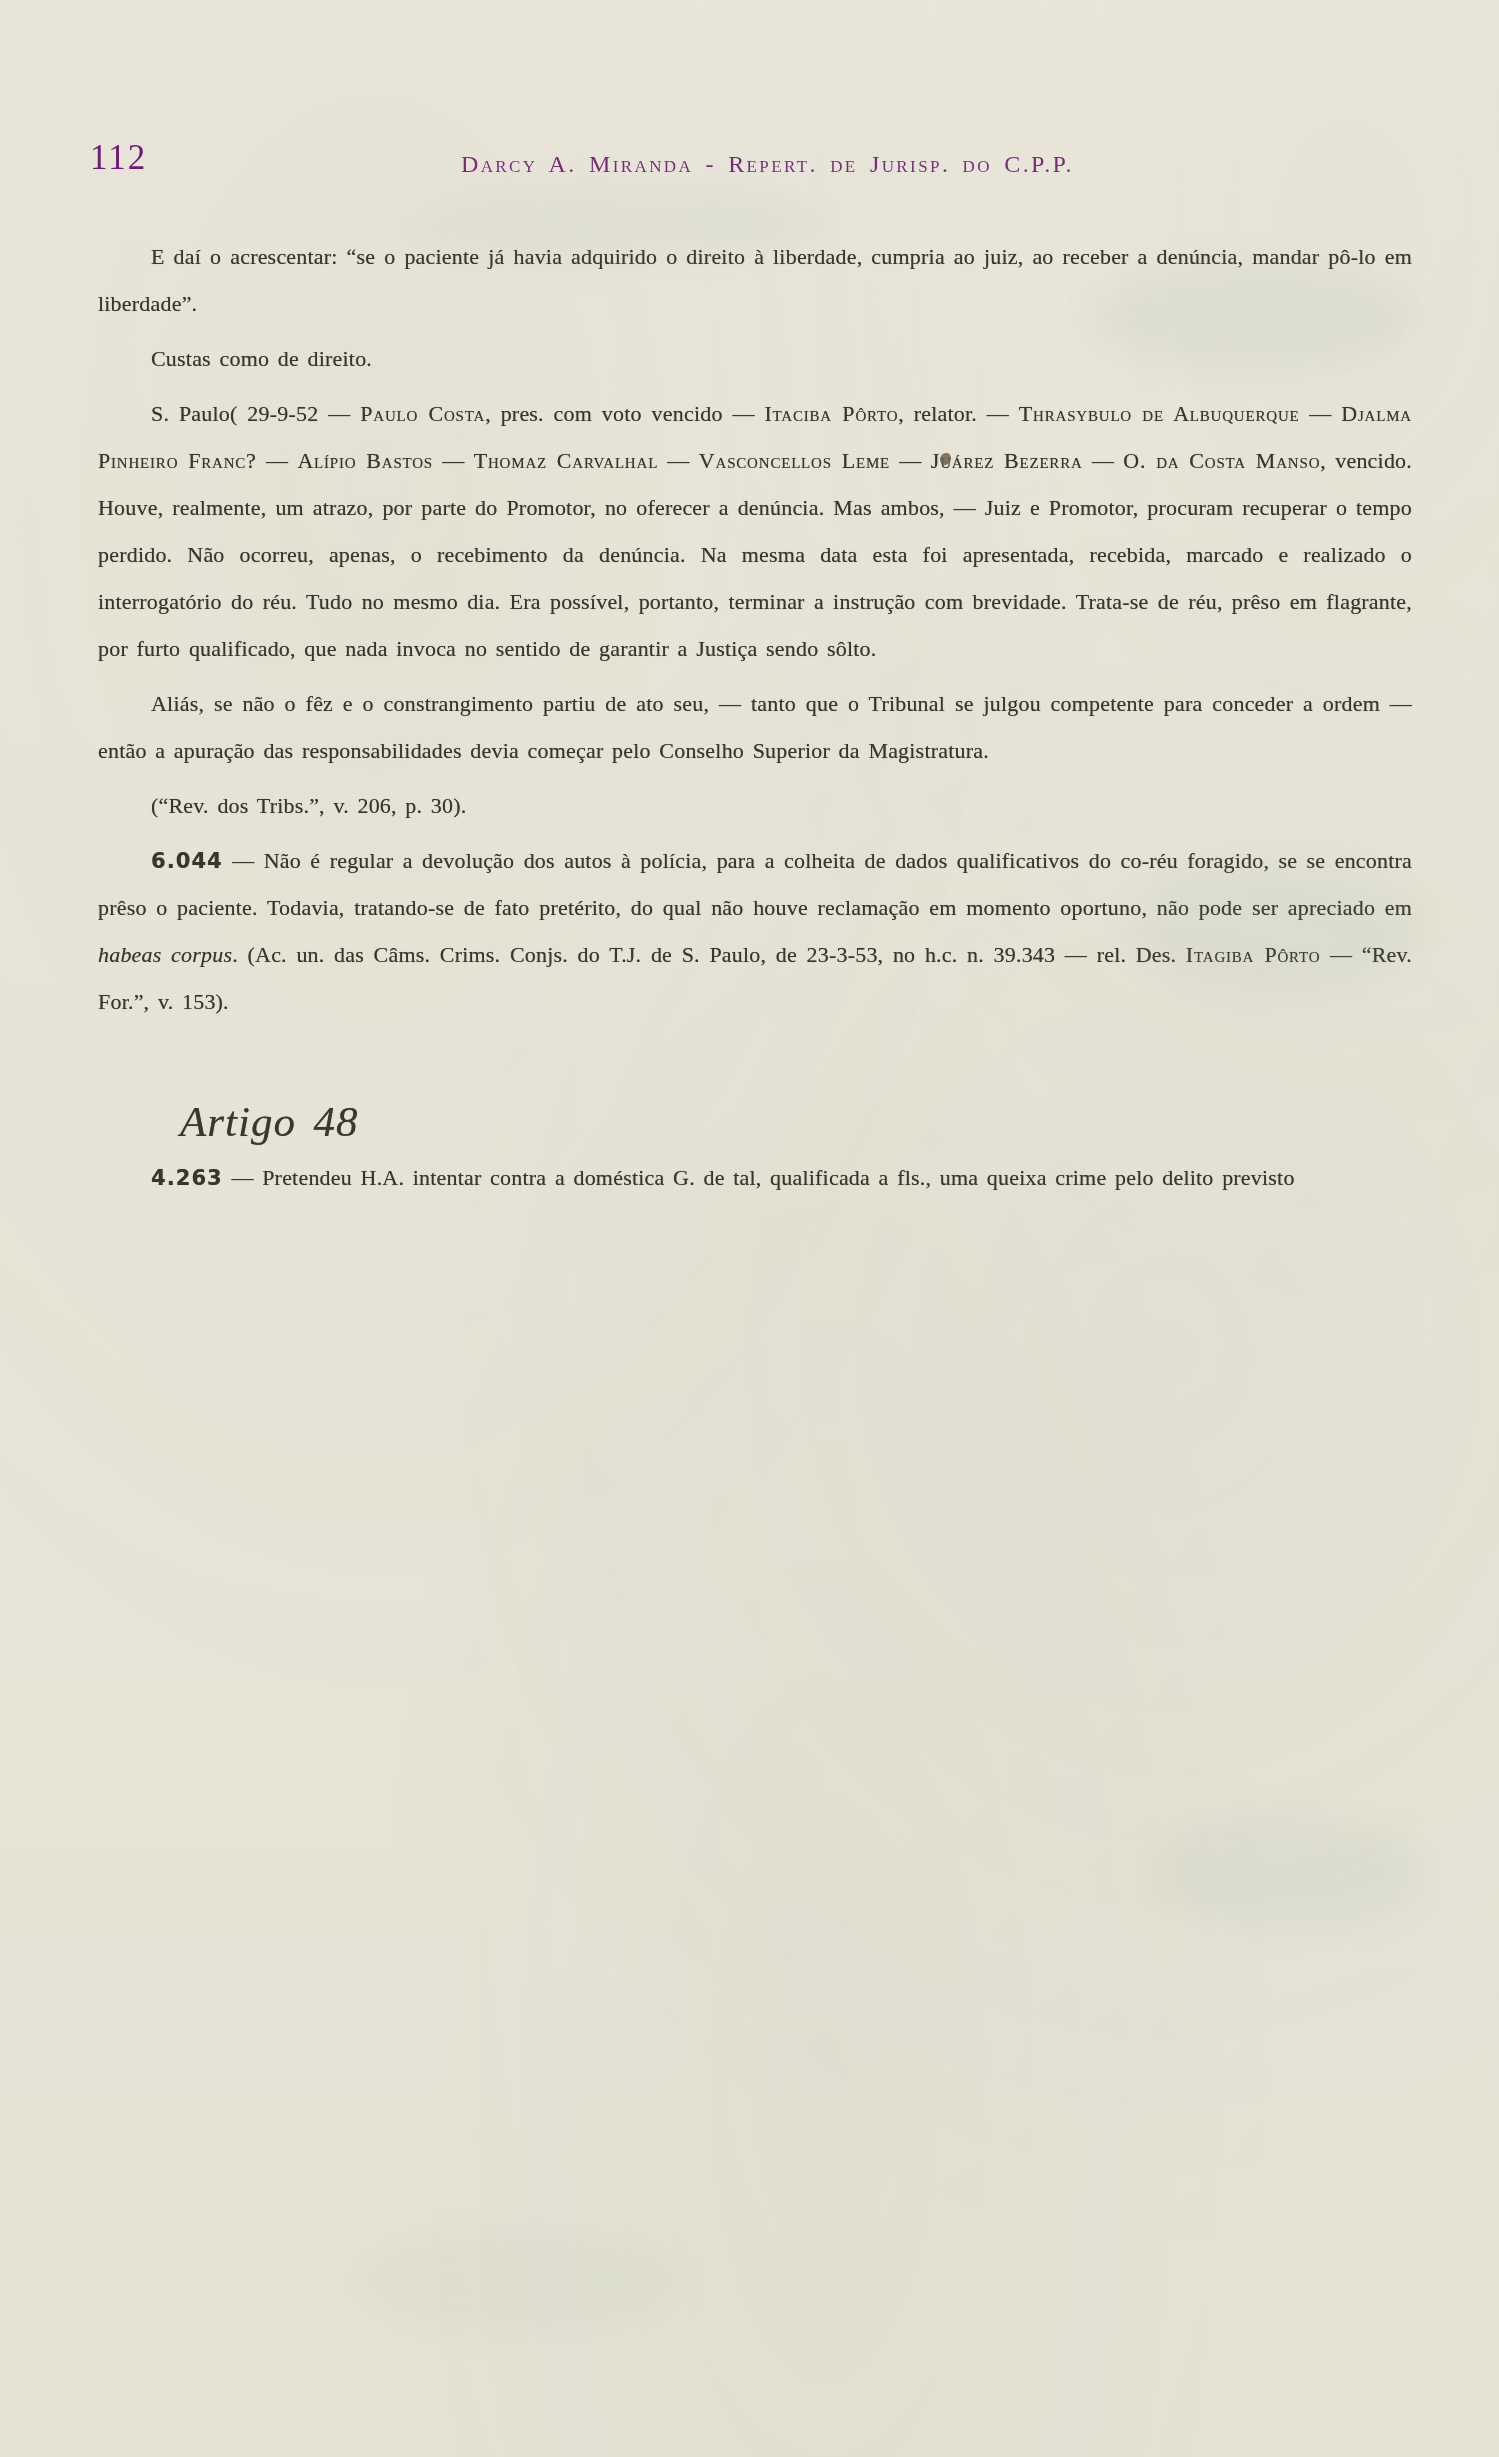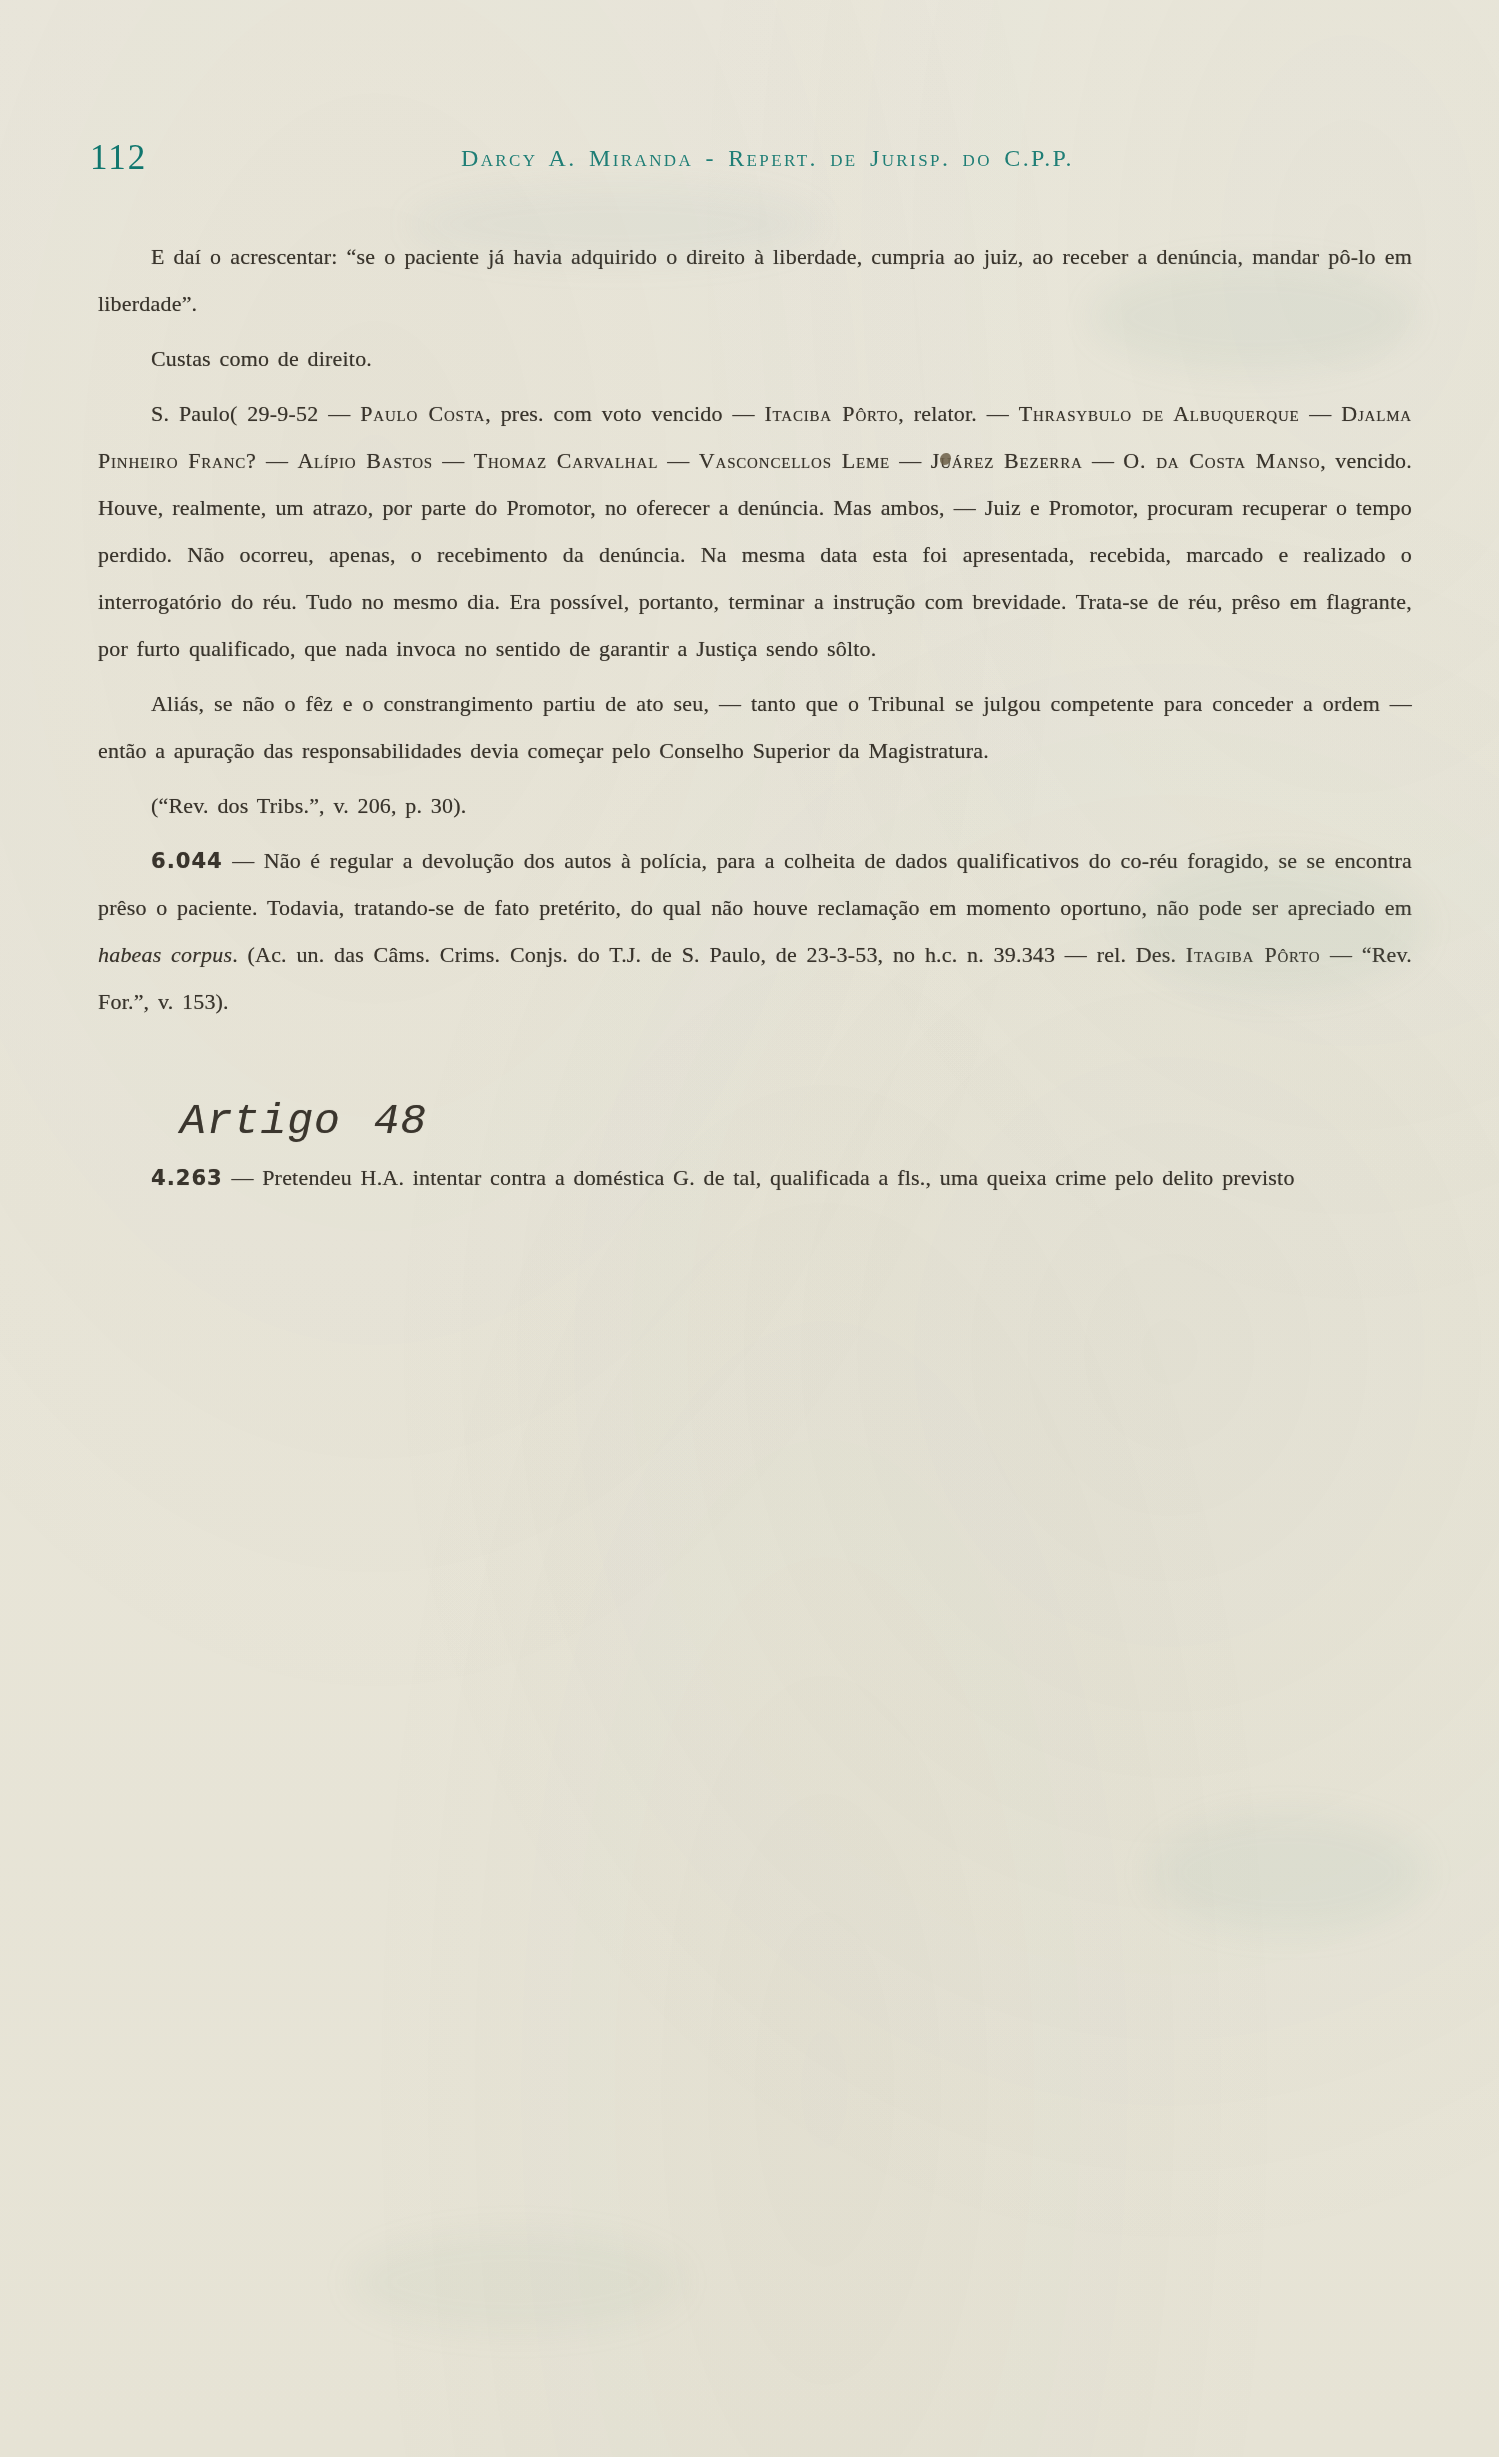--- a/index.html
+++ b/index.html
@@ -15,23 +15,23 @@
       radial-gradient(ellipse at 55% 85%, rgba(110,105,85,0.04), transparent 40%),
       radial-gradient(ellipse at 90% 10%, rgba(150,160,140,0.05), transparent 35%),
       linear-gradient(#eae7db, #e6e3d5);
     font-family: "Liberation Serif", "DejaVu Serif", serif;
     color: #39342c;
   }
   .page { position: absolute; inset: 0; }
 
   .page-header {
     display: flex;
-    align-items: center;
+    align-items: flex-end;
     margin: 138px 80px 0 90px;
-    color: #0f766e;
+    color: #701a75;
     gap: 25px;
   }
   .page-number {
     font-size: 35px;
     letter-spacing: 2px;
     width: 146px;
     flex: 0 0 auto;
   }
   .running-title {
     flex: 1;
@@ -75,21 +75,20 @@
 
   .section-heading {
     margin: 72px 80px 0 90px;
     font-style: italic;
     font-weight: normal;
     font-size: 43px;
     letter-spacing: 1px;
     word-spacing: 5.9px;
     color: #3b362e;
     text-shadow: 0 0 0.7px rgba(57,52,44,0.55);
-    font-family: Liberation Mono, monospace;
   }
 
   .final-para { margin-top: 51px; }
 
   .ink-speck {
     position: absolute;
     left: 940px; top: 453px;
     width: 10.7px; height: 11.7px;
     background: #6d6049;
     border-radius: 55% 42% 58% 45%;

